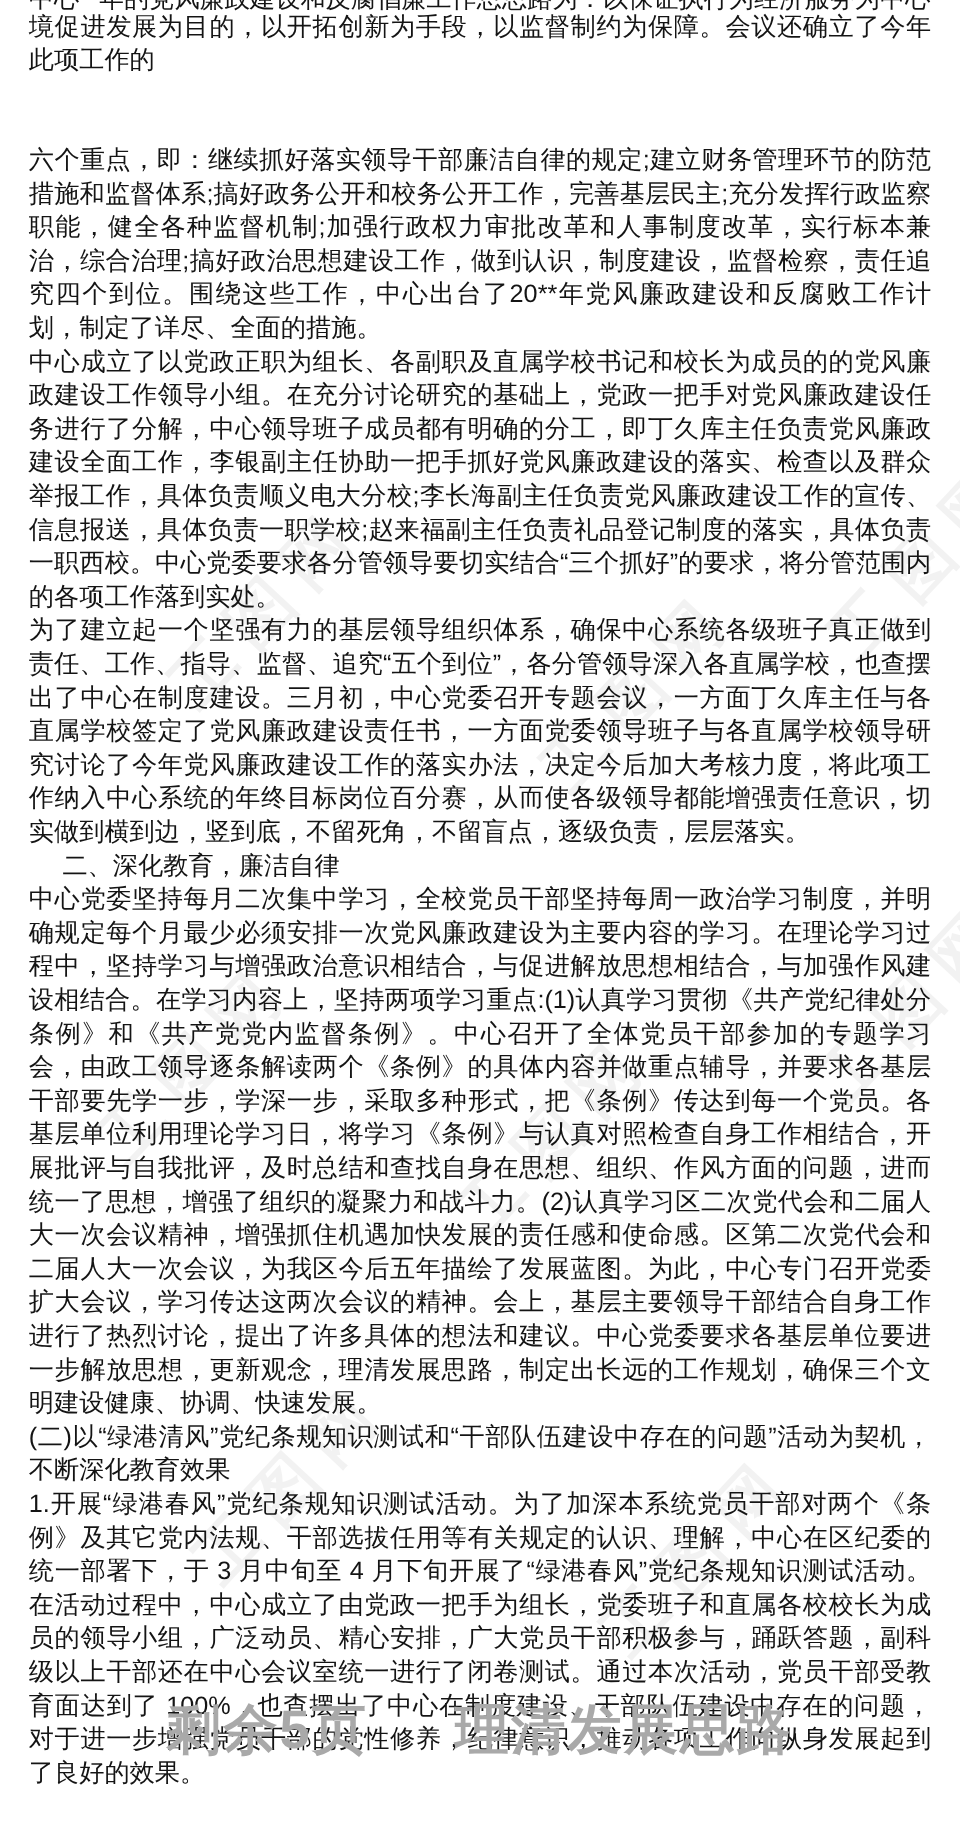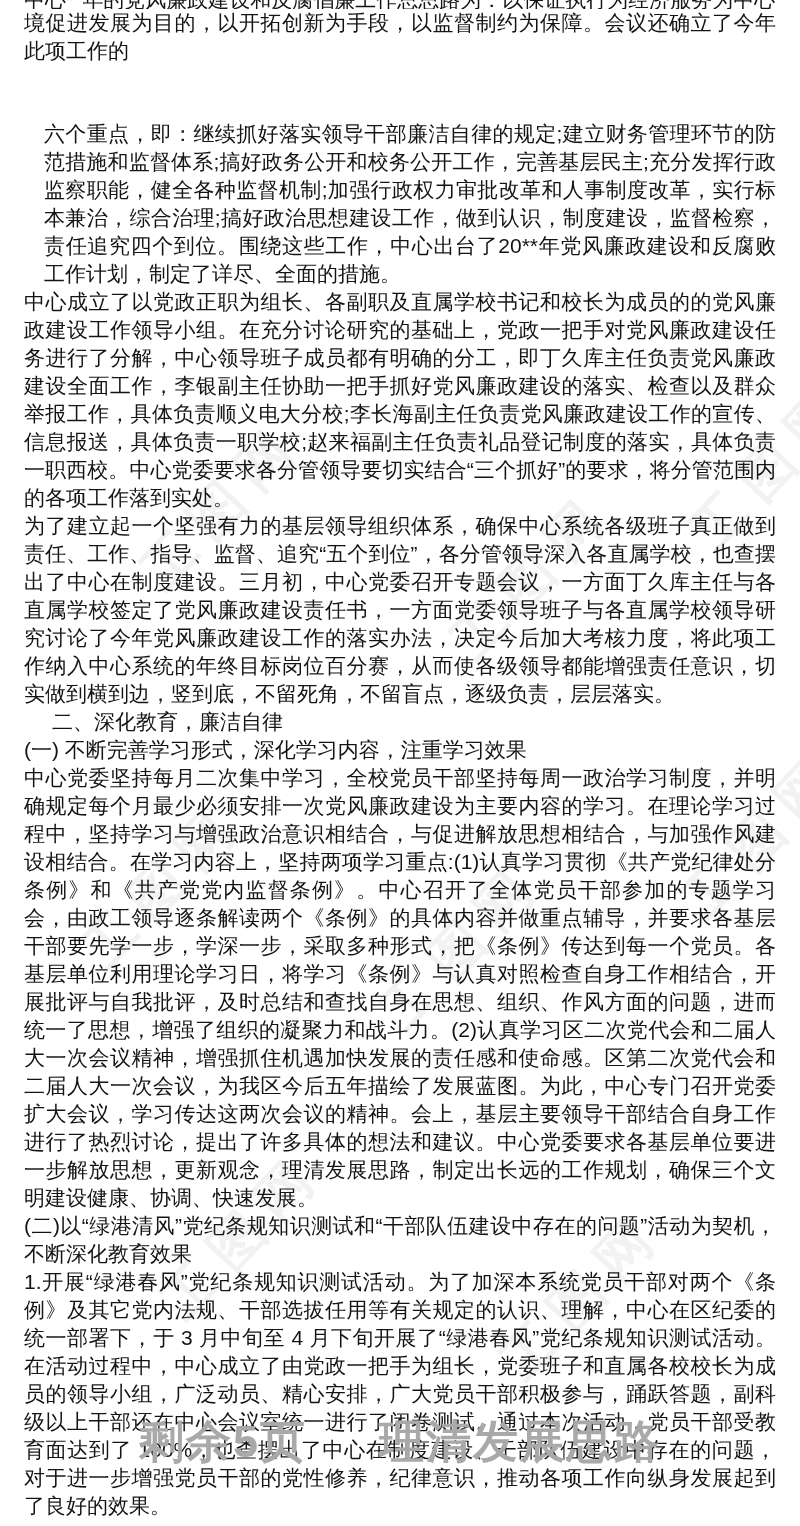--- a/index.html
+++ b/index.html
@@ -36,21 +36,20 @@
     height: 9px;
     overflow: hidden;
   }
   .clip-line .para {
     display: block;
     margin-top: -14px;
     white-space: nowrap;
   }
   .gap-after-intro {
     margin-top: 55px;
-    margin-left: 20px;
   }
   .bold {
     font-weight: 400;
     margin-left: 28px;
   }
   
   .watermark {
     position: absolute;
     z-index: 1;
     font-size: 54px;
@@ -104,21 +103,20 @@
     <p class="para">境促进发展为目的，以开拓创新为手段，以监督制约为保障。会议还确立了今年此项工作的</p>
 
     <p class="para gap-after-intro">六个重点，即：继续抓好落实领导干部廉洁自律的规定;建立财务管理环节的防范措施和监督体系;搞好政务公开和校务公开工作，完善基层民主;充分发挥行政监察职能，健全各种监督机制;加强行政权力审批改革和人事制度改革，实行标本兼治，综合治理;搞好政治思想建设工作，做到认识，制度建设，监督检察，责任追究四个到位。围绕这些工作，中心出台了20**年党风廉政建设和反腐败工作计划，制定了详尽、全面的措施。</p>
 
     <p class="para">中心成立了以党政正职为组长、各副职及直属学校书记和校长为成员的的党风廉政建设工作领导小组。在充分讨论研究的基础上，党政一把手对党风廉政建设任务进行了分解，中心领导班子成员都有明确的分工，即丁久库主任负责党风廉政建设全面工作，李银副主任协助一把手抓好党风廉政建设的落实、检查以及群众举报工作，具体负责顺义电大分校;李长海副主任负责党风廉政建设工作的宣传、信息报送，具体负责一职学校;赵来福副主任负责礼品登记制度的落实，具体负责一职西校。中心党委要求各分管领导要切实结合“三个抓好”的要求，将分管范围内的各项工作落到实处。</p>
 
     <p class="para">为了建立起一个坚强有力的基层领导组织体系，确保中心系统各级班子真正做到责任、工作、指导、监督、追究“五个到位”，各分管领导深入各直属学校，也查摆出了中心在制度建设。三月初，中心党委召开专题会议，一方面丁久库主任与各直属学校签定了党风廉政建设责任书，一方面党委领导班子与各直属学校领导研究讨论了今年党风廉政建设工作的落实办法，决定今后加大考核力度，将此项工作纳入中心系统的年终目标岗位百分赛，从而使各级领导都能增强责任意识，切实做到横到边，竖到底，不留死角，不留盲点，逐级负责，层层落实。</p>
 
     <p class="para bold">二、深化教育，廉洁自律</p>
 
-    <p class="para">(一) 不断完善学习形式，深化学习内容，注重学习效果</p>
 
     <p class="para">中心党委坚持每月二次集中学习，全校党员干部坚持每周一政治学习制度，并明确规定每个月最少必须安排一次党风廉政建设为主要内容的学习。在理论学习过程中，坚持学习与增强政治意识相结合，与促进解放思想相结合，与加强作风建设相结合。在学习内容上，坚持两项学习重点:(1)认真学习贯彻《共产党纪律处分条例》和《共产党党内监督条例》。中心召开了全体党员干部参加的专题学习会，由政工领导逐条解读两个《条例》的具体内容并做重点辅导，并要求各基层干部要先学一步，学深一步，采取多种形式，把《条例》传达到每一个党员。各基层单位利用理论学习日，将学习《条例》与认真对照检查自身工作相结合，开展批评与自我批评，及时总结和查找自身在思想、组织、作风方面的问题，进而统一了思想，增强了组织的凝聚力和战斗力。(2)认真学习区二次党代会和二届人大一次会议精神，增强抓住机遇加快发展的责任感和使命感。区第二次党代会和二届人大一次会议，为我区今后五年描绘了发展蓝图。为此，中心专门召开党委扩大会议，学习传达这两次会议的精神。会上，基层主要领导干部结合自身工作进行了热烈讨论，提出了许多具体的想法和建议。中心党委要求各基层单位要进一步解放思想，更新观念，理清发展思路，制定出长远的工作规划，确保三个文明建设健康、协调、快速发展。</p>
 
     <p class="para">(二)以“绿港清风”党纪条规知识测试和“干部队伍建设中存在的问题”活动为契机，不断深化教育效果</p>
 
     <p class="para">1.开展“绿港春风”党纪条规知识测试活动。为了加深本系统党员干部对两个《条例》及其它党内法规、干部选拔任用等有关规定的认识、理解，中心在区纪委的统一部署下，于 3 月中旬至 4 月下旬开展了“绿港春风”党纪条规知识测试活动。在活动过程中，中心成立了由党政一把手为组长，党委班子和直属各校校长为成员的领导小组，广泛动员、精心安排，广大党员干部积极参与，踊跃答题，副科级以上干部还在中心会议室统一进行了闭卷测试。通过本次活动，党员干部受教育面达到了 100%，也查摆出了中心在制度建设、干部队伍建设中存在的问题，对于进一步增强党员干部的党性修养，纪律意识，推动各项工作向纵身发展起到了良好的效果。</p>
 
   </div>
 
   <div class="banner">

